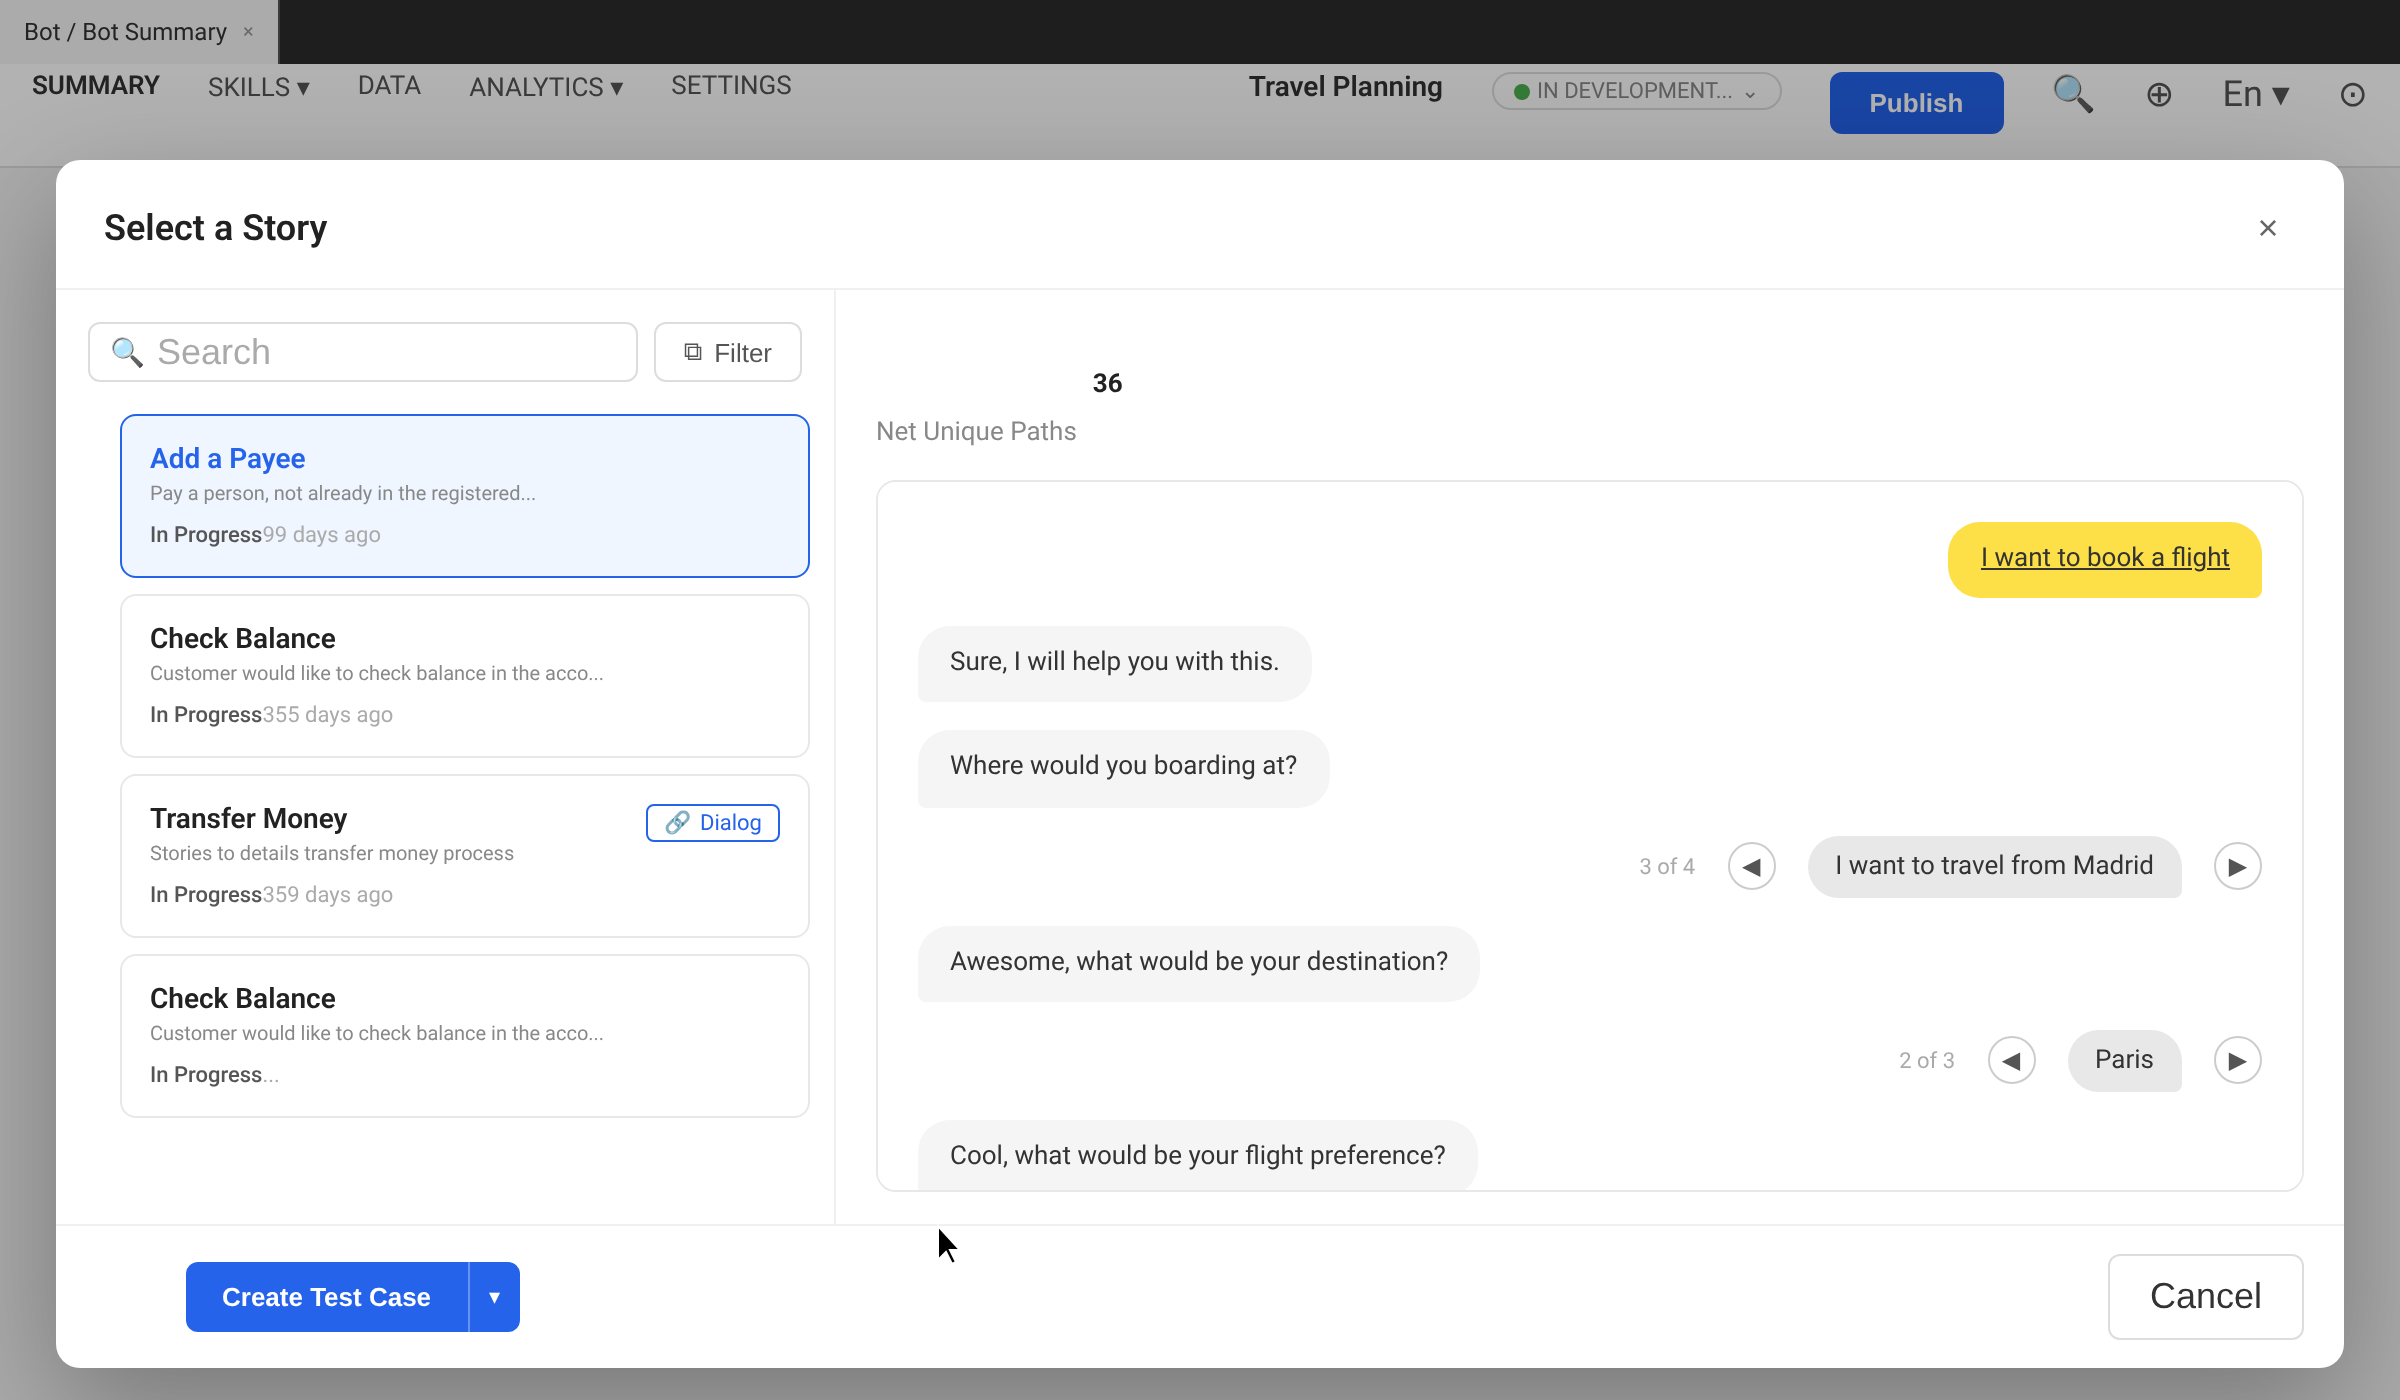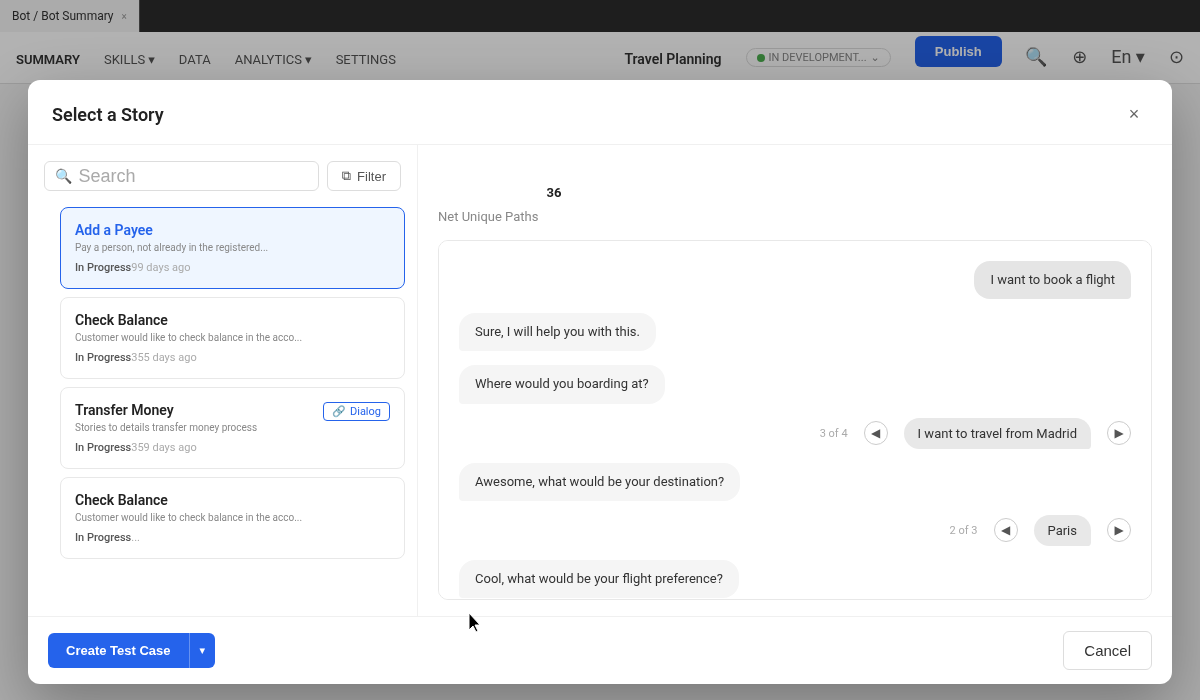--- a/index.html
+++ b/index.html
@@ -48,22 +48,22 @@
       color: #999;
       font-size: 10px;
       cursor: pointer;
     }
 
     
     .top-nav {
       background: #fff;
       height: 52px;
       display: flex;
-      align-items: flex-end;
-      padding: 16px 16px;
+      align-items: flex-start;
+      padding: 4px 16px;
       border-bottom: 1px solid #e0e0e0;
       gap: 24px;
     }
     .nav-item {
       font-size: 13px;
       color: #555;
       cursor: pointer;
       display: flex;
       align-items: center;
       gap: 4px;
@@ -314,24 +314,25 @@
     }
 
     .chat-bubble {
       max-width: 60%;
       padding: 10px 16px;
       border-radius: 16px;
       font-size: 13px;
       line-height: 1.4;
     }
     .bubble-user {
-      background: #e5e5e5;
+      background: #fde047;
       color: #333;
       align-self: flex-end;
       border-bottom-right-radius: 4px;
+      text-decoration: underline;
     }
     .bubble-bot {
       background: #f5f5f5;
       color: #333;
       align-self: flex-start;
       border-bottom-left-radius: 4px;
     }
 
     .user-input-row {
       display: flex;
@@ -371,20 +372,21 @@
       align-items: center;
       justify-content: space-between;
       padding: 14px 20px;
       border-top: 1px solid #f0f0f0;
       flex-shrink: 0;
     }
 
     .create-btn-group {
       display: flex;
       align-items: stretch;
+      margin-left: 45px;
     }
     .create-btn-main {
       background: #2563eb;
       color: #fff;
       border: none;
       border-radius: 6px 0 0 6px;
       padding: 10px 18px;
       font-size: 13px;
       font-weight: 600;
       cursor: pointer;
@@ -398,21 +400,21 @@
       padding: 10px 10px;
       cursor: pointer;
       font-size: 11px;
     }
     .cancel-btn {
       background: #fff;
       color: #333;
       border: 1px solid #ddd;
       border-radius: 6px;
       padding: 10px 20px;
-      font-size: 15px;
+      font-size: 18px;
       font-weight: 500;
       cursor: pointer;
     }
 
     
     .cursor {
       position: absolute;
       z-index: 100;
       pointer-events: none;
     }

